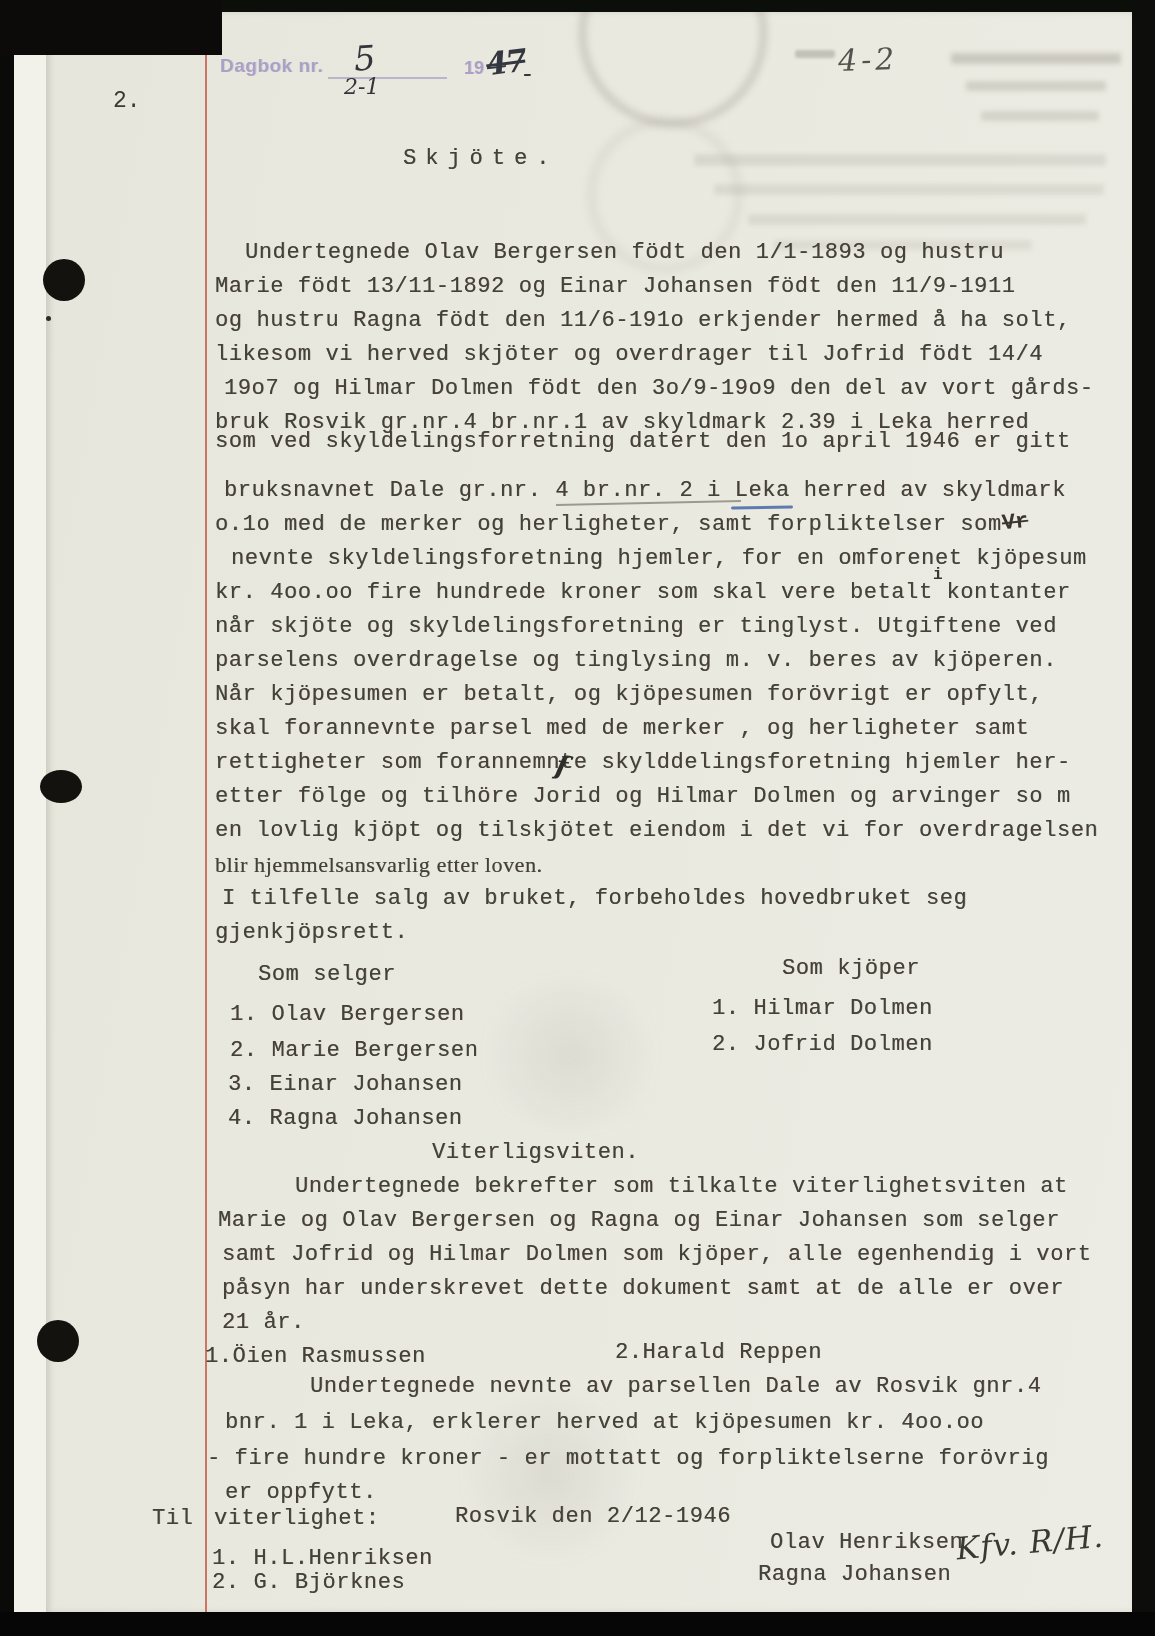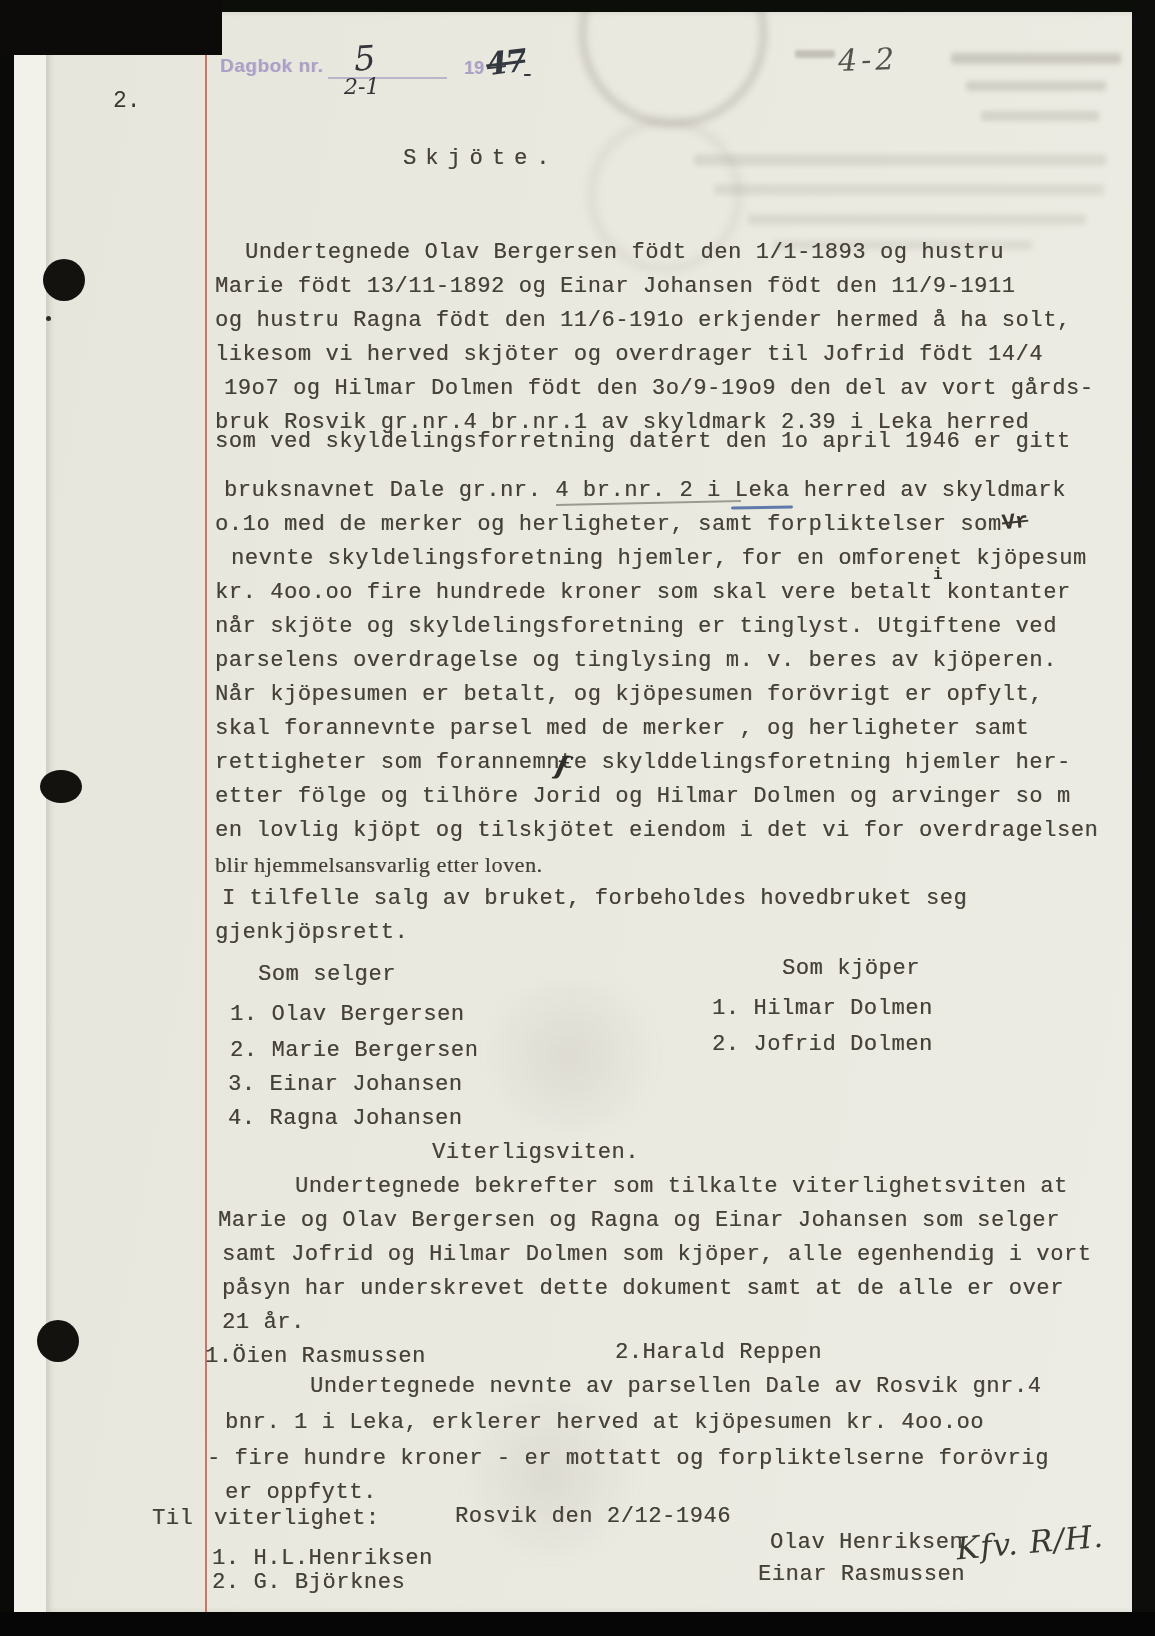--- a/index.html
+++ b/index.html
@@ -163,21 +163,21 @@
       <div class="tline" style="left: 615px; top: 1340px;">2.Harald Reppen</div>
       <div class="tline" style="left: 310px; top: 1374px;">Undertegnede nevnte av parsellen Dale av Rosvik gnr.4</div>
       <div class="tline" style="left: 225px; top: 1410px;">bnr. 1 i Leka, erklerer herved at kjöpesumen kr. 4oo.oo</div>
       <div class="tline" style="left: 207px; top: 1446px;">- fire hundre kroner - er mottatt og forpliktelserne forövrig</div>
       <div class="tline" style="left: 225px; top: 1480px;">er oppfytt.</div>
       <div class="tline" style="left: 152px; top: 1506px;">Til</div>
       <div class="tline" style="left: 214px; top: 1506px;">viterlighet:</div>
       <div class="tline" style="left: 455px; top: 1504px;">Rosvik den 2/12-1946</div>
       <div class="tline" style="left: 770px; top: 1530px;">Olav Henriksen</div>
       <div class="tline" style="left: 212px; top: 1546px;">1. H.L.Henriksen</div>
-      <div class="tline" style="left: 758px; top: 1562px;">Einar Rasmussen</div>
+      <div class="tline" style="left: 758px; top: 1562px;">Ragna Johansen</div>
       <div class="tline" style="left: 212px; top: 1570px;">2. G. Björknes</div>
       <div class="ann pencil-underline" style="left: 556px; top: 502px; width: 185px;"></div>
       <div class="ann blue-underline" style="left: 731px; top: 506px; width: 62px;"></div>
       <div class="ann struck-word" style="left: 1002px; top: 510px;">Vr</div>
       <div class="ann superscript" style="left: 933px; top: 566px;">i</div>
       <div class="ann inserted-letter" style="left: 556px; top: 750px;">f</div>
     </div>
 
   <div class="signature">Kfv. R/H.</div>
 

